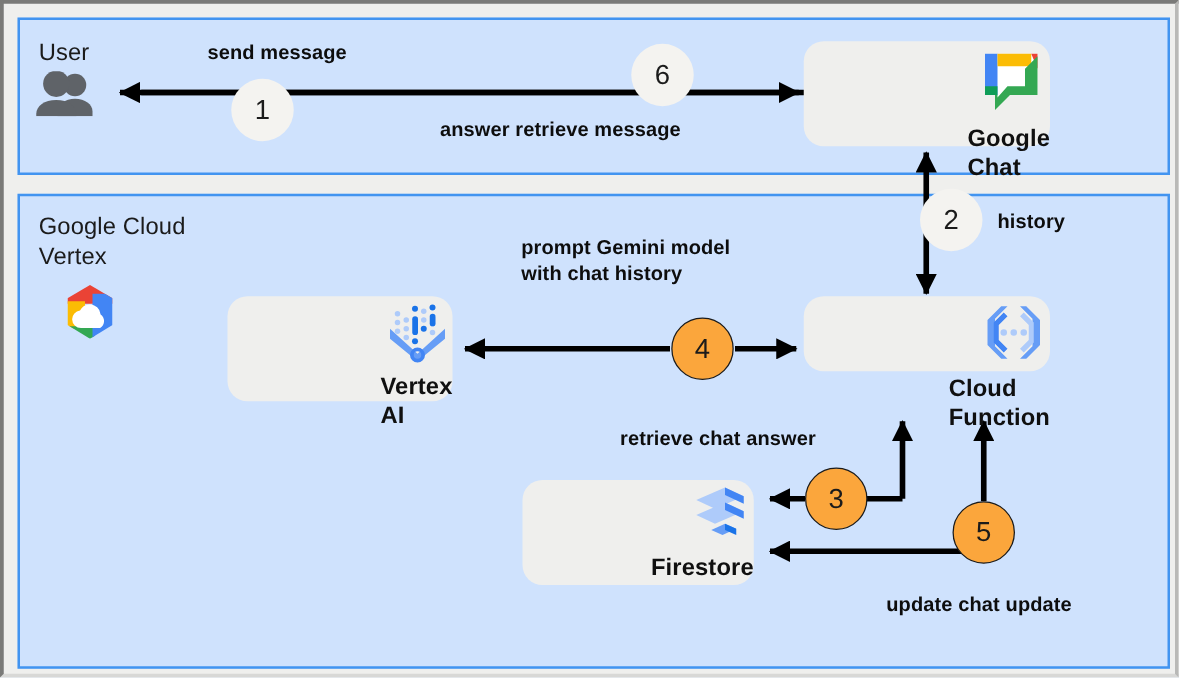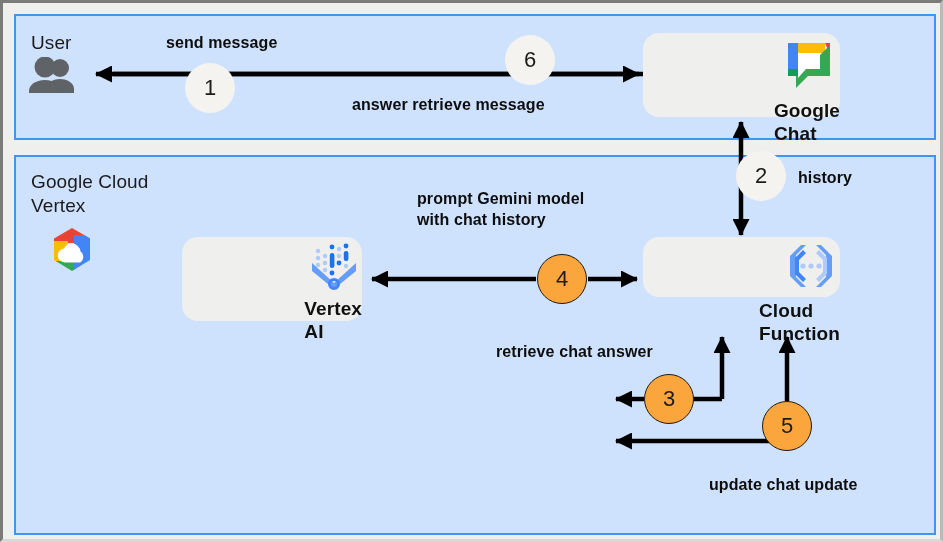--- a/index.html
+++ b/index.html
@@ -230,20 +230,33 @@
           <circle cx="21" cy="29" r="2.6"></circle>
           <circle cx="29" cy="29" r="2.6"></circle>
           <circle cx="37" cy="29" r="2.6"></circle>
         </g>
       </svg>
     </span>
     <span class="card-label" style="margin-left:20px;">Cloud
 Function</span>
   </div>
 
+  <div class="card" id="card-firestore" style="left:415px; top:381px; width:185px; height:84px; padding-left:12px;">
+    <span class="card-icon">
+      <svg width="54" height="54" viewBox="0 0 54 54">
+        <path d="M8 16 L31 6 L46 13 L23 23 Z" fill="#aecbfa"></path>
+        <path d="M8 28 L31 18 L46 25 L23 35 Z" fill="#aecbfa"></path>
+        <path d="M31 6  L46 13 L46 19 L31 12 Z" fill="#4285f4"></path>
+        <path d="M31 18 L46 25 L46 31 L31 24 Z" fill="#4285f4"></path>
+        <path d="M20 40 L31 35 L40 39 L29 44 Z" fill="#669df6"></path>
+        <path d="M31 35 L40 39 L40 44 L31 40 Z" fill="#1a73e8"></path>
+      </svg>
+    </span>
+    <span class="card-label" style="margin-left:14px;">Firestore</span>
+  </div>
 
   <div class="flow-text" style="left:163px; top:29px;">send message</div>
 
   <div class="flow-text" style="left:349px; top:91px;">answer retrieve message</div>
 
   <div class="flow-text" style="left:795px; top:164px;">history</div>
 
   <div class="flow-text" style="left:414px; top:185px; width:198px; ">prompt Gemini model
 with chat history</div>
 

